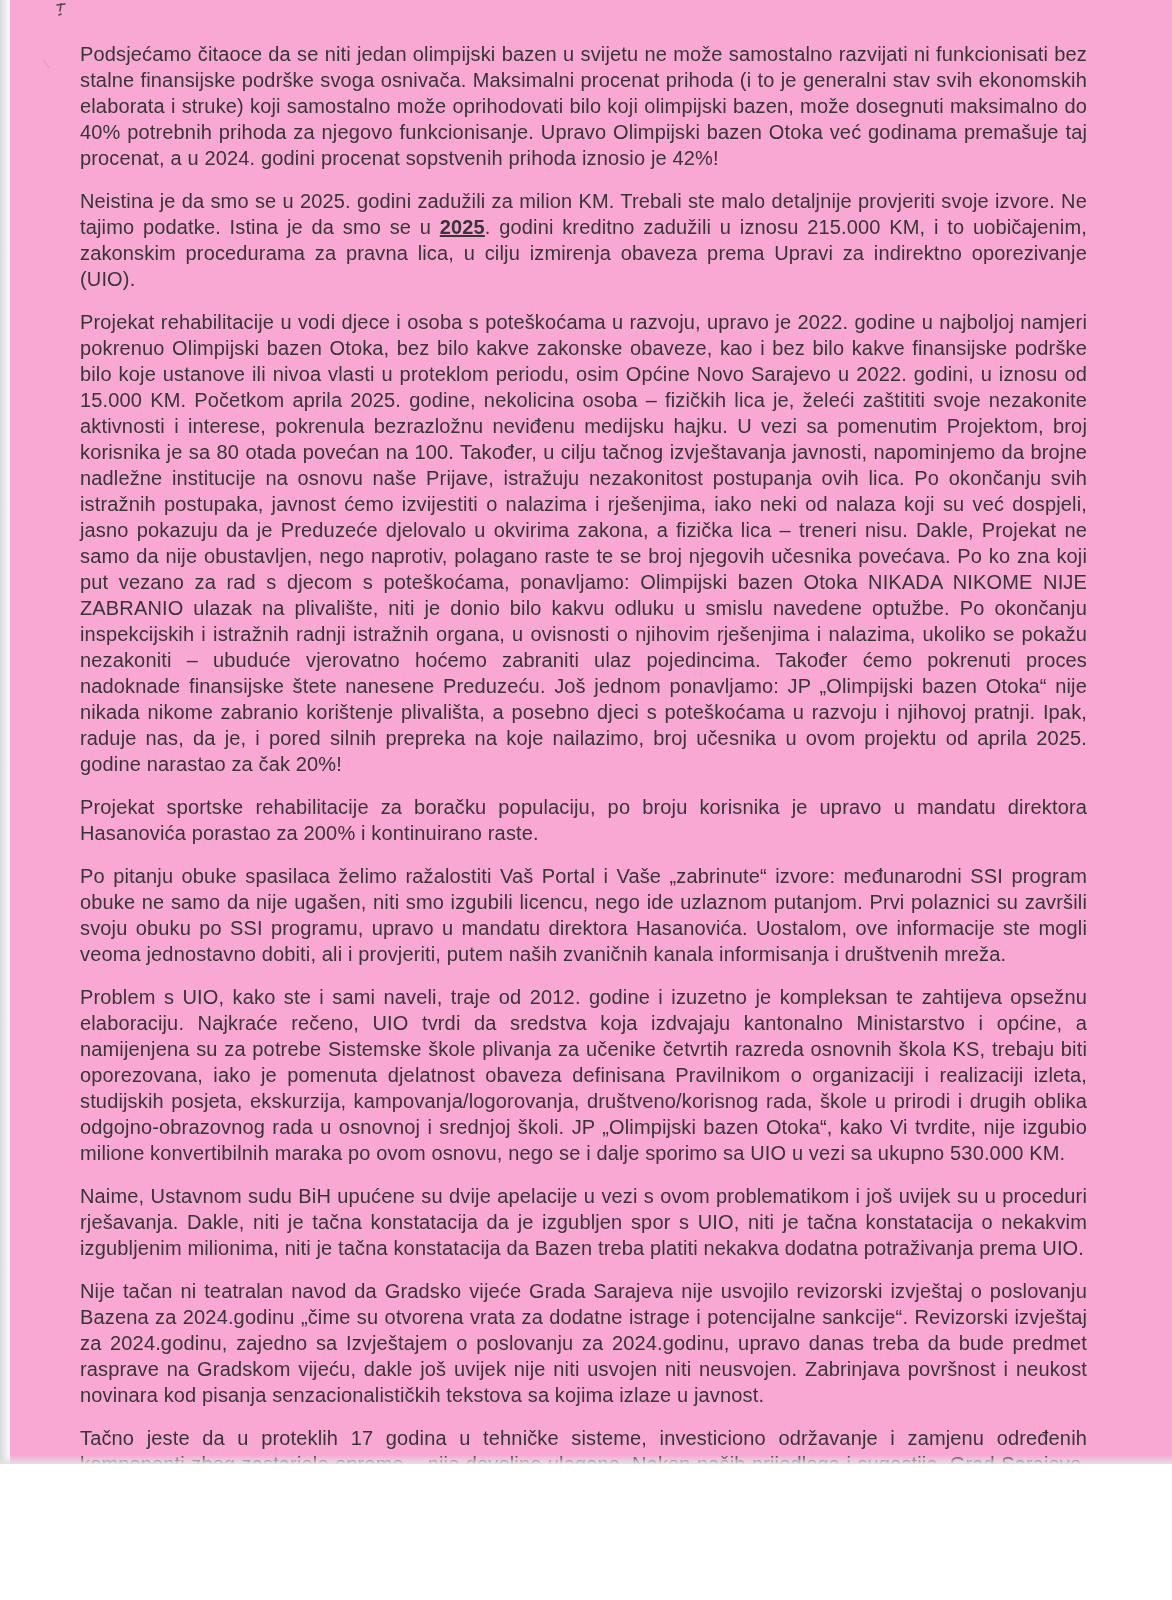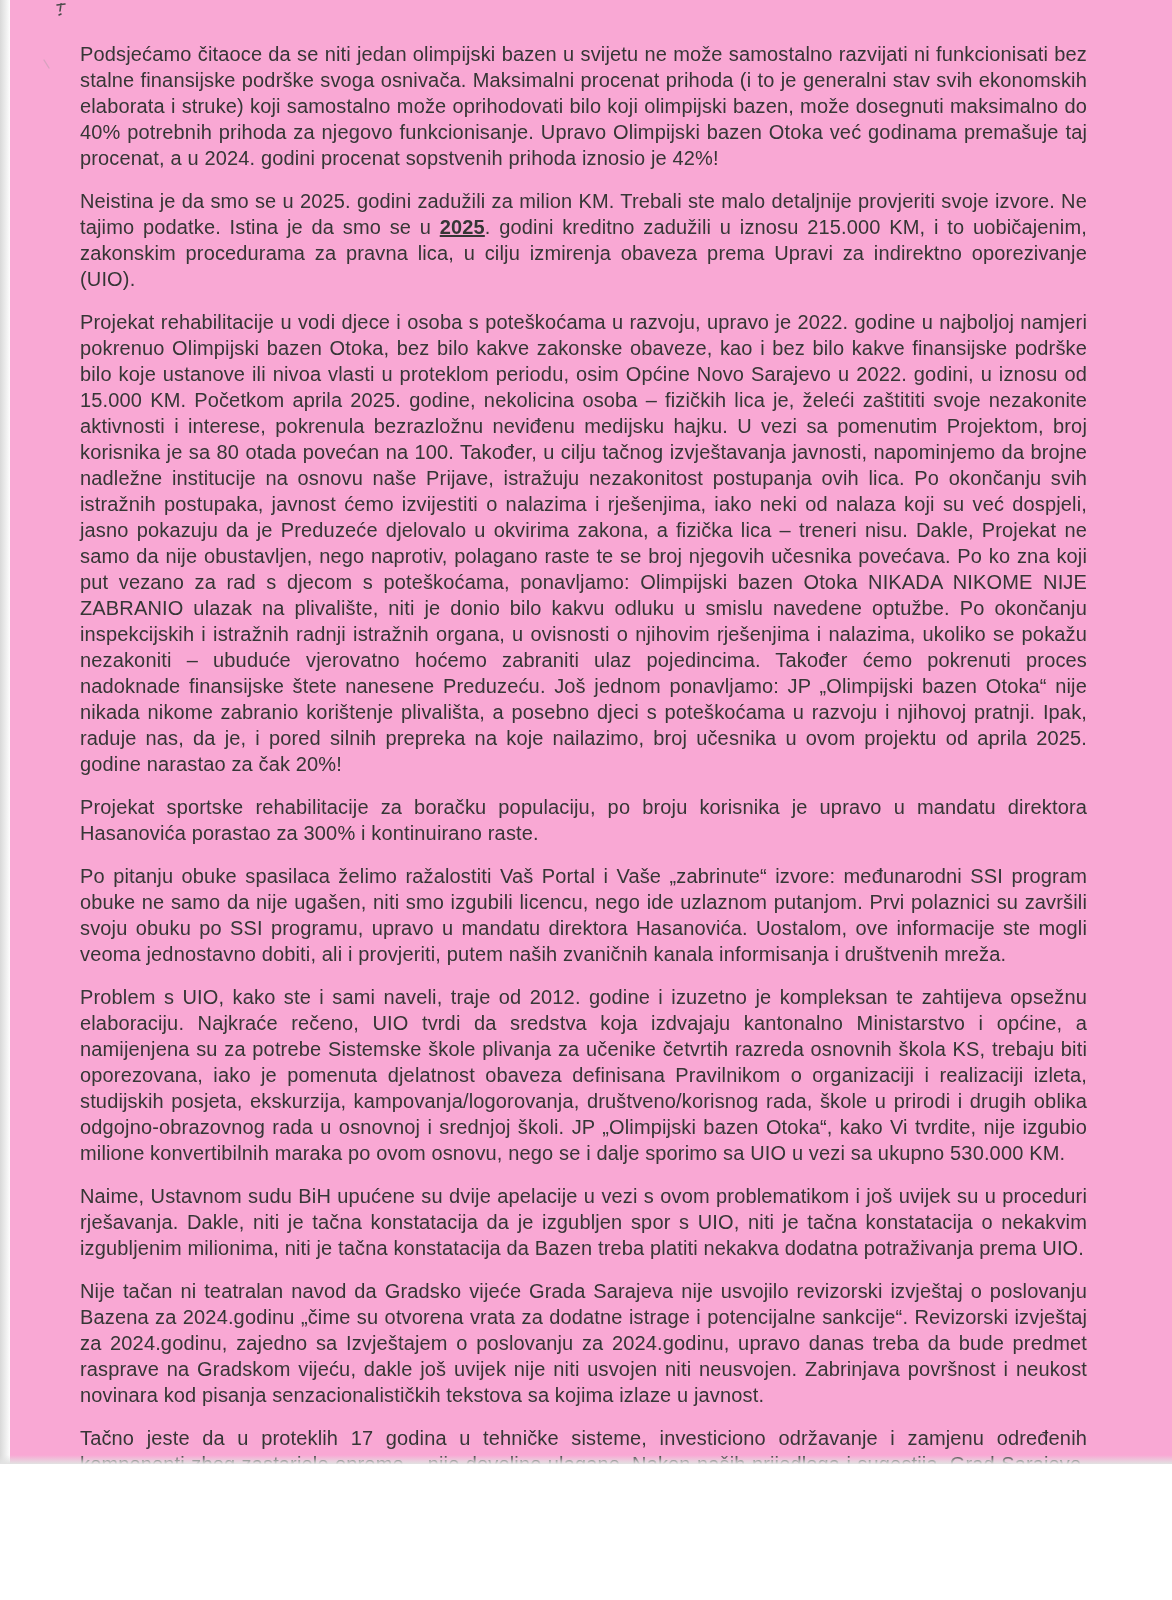--- a/index.html
+++ b/index.html
@@ -72,21 +72,21 @@
   </svg>
 
   <div class="content">
 
     <p>Podsjećamo čitaoce da se niti jedan olimpijski bazen u svijetu ne može samostalno razvijati ni funkcionisati bez stalne finansijske podrške svoga osnivača. Maksimalni procenat prihoda (i to je generalni stav svih ekonomskih elaborata i struke) koji samostalno može oprihodovati bilo koji olimpijski bazen, može dosegnuti maksimalno do 40% potrebnih prihoda za njegovo funkcionisanje. Upravo Olimpijski bazen Otoka već godinama premašuje taj procenat, a u 2024. godini procenat sopstvenih prihoda iznosio je 42%!</p>
 
     <p><span>Neistina je da smo se u 2025. godini zadužili za milion KM. Trebali ste malo detaljnije provjeriti svoje izvore. Ne tajimo podatke. Istina je da smo se u </span><span class="bold-run">2025</span><span>. godini kreditno zadužili u iznosu 215.000 KM, i to uobičajenim, zakonskim procedurama za pravna lica, u cilju izmirenja obaveza prema Upravi za indirektno oporezivanje (UIO).</span></p>
 
     <p>Projekat rehabilitacije u vodi djece i osoba s poteškoćama u razvoju, upravo je 2022. godine u najboljoj namjeri pokrenuo Olimpijski bazen Otoka, bez bilo kakve zakonske obaveze, kao i bez bilo kakve finansijske podrške bilo koje ustanove ili nivoa vlasti u proteklom periodu, osim Općine Novo Sarajevo u 2022. godini, u iznosu od 15.000 KM. Početkom aprila 2025. godine, nekolicina osoba – fizičkih lica je, želeći zaštititi svoje nezakonite aktivnosti i interese, pokrenula bezrazložnu neviđenu medijsku hajku. U vezi sa pomenutim Projektom, broj korisnika je sa 80 otada povećan na 100. Također, u cilju tačnog izvještavanja javnosti, napominjemo da brojne nadležne institucije na osnovu naše Prijave, istražuju nezakonitost postupanja ovih lica. Po okončanju svih istražnih postupaka, javnost ćemo izvijestiti o nalazima i rješenjima, iako neki od nalaza koji su već dospjeli, jasno pokazuju da je Preduzeće djelovalo u okvirima zakona, a fizička lica – treneri nisu. Dakle, Projekat ne samo da nije obustavljen, nego naprotiv, polagano raste te se broj njegovih učesnika povećava. Po ko zna koji put vezano za rad s djecom s poteškoćama, ponavljamo: Olimpijski bazen Otoka NIKADA NIKOME NIJE ZABRANIO ulazak na plivalište, niti je donio bilo kakvu odluku u smislu navedene optužbe. Po okončanju inspekcijskih i istražnih radnji istražnih organa, u ovisnosti o njihovim rješenjima i nalazima, ukoliko se pokažu nezakoniti – ubuduće vjerovatno hoćemo zabraniti ulaz pojedincima. Također ćemo pokrenuti proces nadoknade finansijske štete nanesene Preduzeću. Još jednom ponavljamo: JP „Olimpijski bazen Otoka“ nije nikada nikome zabranio korištenje plivališta, a posebno djeci s poteškoćama u razvoju i njihovoj pratnji. Ipak, raduje nas, da je, i pored silnih prepreka na koje nailazimo, broj učesnika u ovom projektu od aprila 2025. godine narastao za čak 20%!</p>
 
-    <p>Projekat sportske rehabilitacije za boračku populaciju, po broju korisnika je upravo u mandatu direktora Hasanovića porastao za 300% i kontinuirano raste.</p>
+    <p>Projekat sportske rehabilitacije za boračku populaciju, po broju korisnika je upravo u mandatu direktora Hasanovića porastao za 200% i kontinuirano raste.</p>
 
     <p>Po pitanju obuke spasilaca želimo ražalostiti Vaš Portal i Vaše „zabrinute“ izvore: međunarodni SSI program obuke ne samo da nije ugašen, niti smo izgubili licencu, nego ide uzlaznom putanjom. Prvi polaznici su završili svoju obuku po SSI programu, upravo u mandatu direktora Hasanovića. Uostalom, ove informacije ste mogli veoma jednostavno dobiti, ali i provjeriti, putem naših zvaničnih kanala informisanja i društvenih mreža.</p>
 
     <p>Problem s UIO, kako ste i sami naveli, traje od 2012. godine i izuzetno je kompleksan te zahtijeva opsežnu elaboraciju. Najkraće rečeno, UIO tvrdi da sredstva koja izdvajaju kantonalno Ministarstvo i općine, a namijenjena su za potrebe Sistemske škole plivanja za učenike četvrtih razreda osnovnih škola KS, trebaju biti oporezovana, iako je pomenuta djelatnost obaveza definisana Pravilnikom  o organizaciji i realizaciji izleta, studijskih posjeta, ekskurzija, kampovanja/logorovanja, društveno/korisnog rada, škole u prirodi i drugih oblika odgojno-obrazovnog rada u osnovnoj i srednjoj školi. JP „Olimpijski bazen Otoka“, kako Vi tvrdite, nije izgubio milione konvertibilnih maraka po ovom osnovu, nego se i dalje sporimo sa UIO u vezi sa ukupno 530.000 KM.</p>
 
     <p>Naime, Ustavnom sudu BiH upućene su dvije apelacije u vezi s ovom problematikom i još uvijek su u proceduri rješavanja. Dakle, niti je tačna konstatacija da je izgubljen spor s UIO, niti je tačna konstatacija o nekakvim izgubljenim milionima, niti je tačna konstatacija da Bazen treba platiti nekakva dodatna potraživanja prema UIO.</p>
 
     <p>Nije tačan ni teatralan navod da Gradsko vijeće Grada Sarajeva nije usvojilo revizorski izvještaj o poslovanju Bazena za 2024.godinu „čime su otvorena vrata za dodatne istrage i potencijalne sankcije“. Revizorski izvještaj za 2024.godinu, zajedno sa Izvještajem o poslovanju za 2024.godinu, upravo danas treba da bude predmet rasprave na Gradskom vijeću, dakle još uvijek nije niti usvojen niti neusvojen. Zabrinjava površnost i neukost novinara kod pisanja senzacionalističkih tekstova sa kojima izlaze u javnost.</p>
 
     <p>Tačno jeste da u proteklih 17 godina u tehničke sisteme, investiciono održavanje i zamjenu određenih komponenti zbog zastarjele opreme – nije dovoljno ulagano. Nakon naših prijedloga i sugestija, Grad Sarajevo, naš Osnivač i vlasnik objekta prepoznao je važnost ulaganja, tako da je u 2024. godini (ne u 2025.)</p>

